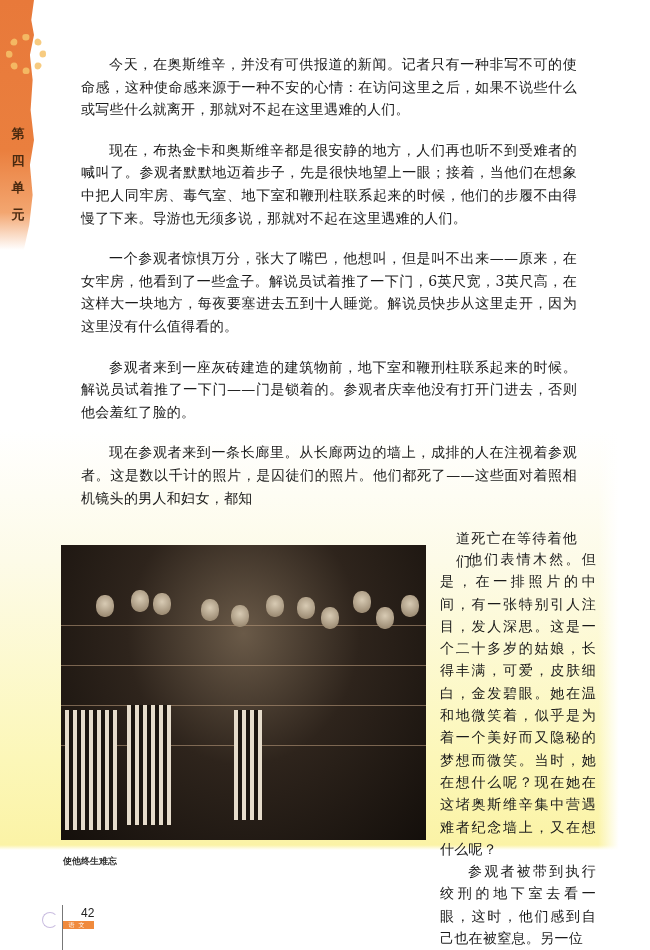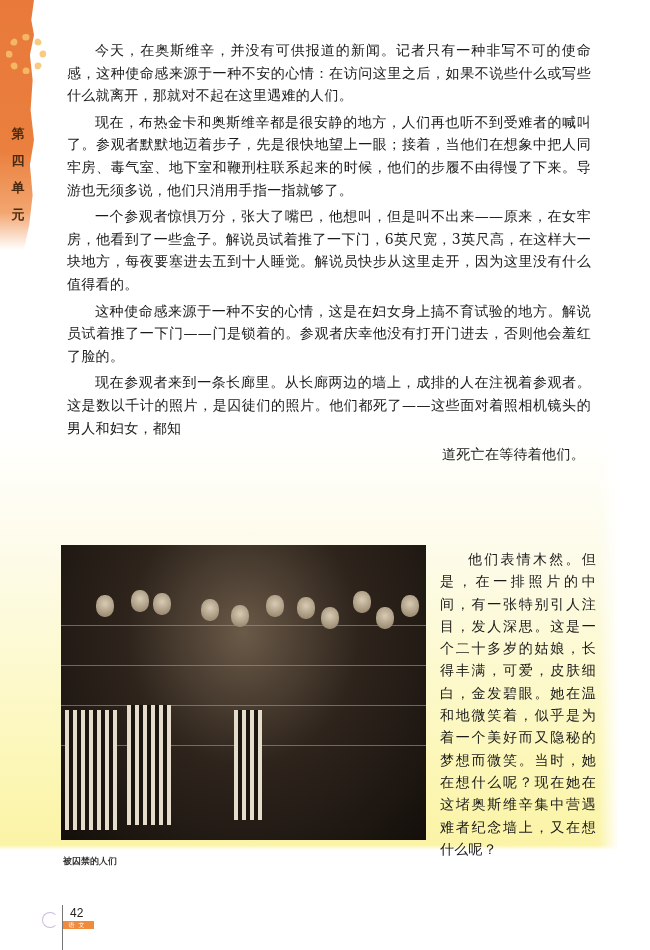--- a/index.html
+++ b/index.html
@@ -24,21 +24,21 @@
   }
   .unit-label {
     position: absolute; left: 9px; top: 120px; width: 18px;
     font-family: "DejaVu Sans", sans-serif; font-weight: bold; font-size: 13px;
     line-height: 27px; color: #4a2a10; text-align: center;
   }
   .content {
     position: absolute; left: 63px; top: 35px; width: 532px;
     font-size: 14px; line-height: 22.6px; letter-spacing: 0.3px;
   }
-  .content p { margin: 4px; text-indent: 2em; text-align: justify; }
+  .content p { margin: 18px; text-indent: 2em; text-align: justify; }
   .photo-wrap {
     position: absolute; left: 61px; top: 545px; width: 365px; height: 295px;
   }
   .photo {
     width: 100%; height: 100%; position: relative; overflow: hidden;
     background:
       repeating-linear-gradient(90deg, rgba(230,220,200,0.0) 0px, rgba(230,220,200,0.0) 60px),
       radial-gradient(ellipse at 50% 30%, #6a5a48 0%, #2e241c 45%, #140f0b 100%);
   }
   .photo .face {
@@ -58,21 +58,21 @@
   }
   .side-text p { margin: 0; text-indent: 2em; text-align: justify; }
   .caption {
     position: absolute; left: 63px; top: 855px;
     font-family: "DejaVu Sans", sans-serif; font-size: 9px; font-weight: bold; color: #333;
   }
   .footer-line {
     position: absolute; left: 62px; top: 905px; width: 1px; height: 45px; background: #777;
   }
   .page-number {
-    position: absolute; left: 70px; top: 906px;
+    position: absolute; left: 81px; top: 906px;
     font-family: "Liberation Sans", sans-serif; font-size: 12px; color: #222;
   }
   .subject-badge {
     position: absolute; left: 63px; top: 921px; width: 31px; height: 8px;
     background: #f08a3c; color: #fff; font-size: 6px; line-height: 8px; text-align: center;
     font-family: "DejaVu Sans", sans-serif; letter-spacing: 4px;
   }
   .swirl {
     position: absolute; left: 42px; top: 912px; width: 14px; height: 14px;
     border: 1px solid #c9bde0; border-radius: 50%; border-right-color: transparent;
@@ -87,23 +87,23 @@
 <div class="emblem"></div>
 <div class="unit-label">
   <div>第</div>
   <div>四</div>
   <div>单</div>
   <div>元</div>
 </div>
 
 <div class="content">
   <p>今天，在奥斯维辛，并没有可供报道的新闻。记者只有一种非写不可的使命感，这种使命感来源于一种不安的心情：在访问这里之后，如果不说些什么或写些什么就离开，那就对不起在这里遇难的人们。</p>
-  <p>现在，布热金卡和奥斯维辛都是很安静的地方，人们再也听不到受难者的喊叫了。参观者默默地迈着步子，先是很快地望上一眼；接着，当他们在想象中把人同牢房、毒气室、地下室和鞭刑柱联系起来的时候，他们的步履不由得慢了下来。导游也无须多说，他们只消用手指一指就够了。</p>
+  <p>现在，布热金卡和奥斯维辛都是很安静的地方，人们再也听不到受难者的喊叫了。参观者默默地迈着步子，先是很快地望上一眼；接着，当他们在想象中把人同牢房、毒气室、地下室和鞭刑柱联系起来的时候，他们的步履不由得慢了下来。导游也无须多说，那就对不起在这里遇难的人们。</p>
   <p>一个参观者惊惧万分，张大了嘴巴，他想叫，但是叫不出来——原来，在女牢房，他看到了一些盒子。解说员试着推了一下门，6英尺宽，3英尺高，在这样大一块地方，每夜要塞进去五到十人睡觉。解说员快步从这里走开，因为这里没有什么值得看的。</p>
-  <p>这种使命感来源于一种不安的心情，这是在妇女身上搞不育试验的地方。解说员试着推了一下门——门是锁着的。参观者庆幸他没有打开门进去，否则他会羞红了脸的。</p>
+  <p>参观者来到一座灰砖建造的建筑物前，地下室和鞭刑柱联系起来的时候。解说员试着推了一下门——门是锁着的。参观者庆幸他没有打开门进去，否则他会羞红了脸的。</p>
   <p>现在参观者来到一条长廊里。从长廊两边的墙上，成排的人在注视着参观者。这是数以千计的照片，是囚徒们的照片。他们都死了——这些面对着照相机镜头的男人和妇女，都知</p>
   <p style="text-indent:0; padding-left:375px;">道死亡在等待着他们。</p>
 </div>
 
 <div class="photo-wrap">
   <div class="photo">
     <div class="wire" style="top:80px"></div>
     <div class="wire" style="top:120px"></div>
     <div class="wire" style="top:160px"></div>
     <div class="wire" style="top:200px"></div>
@@ -119,20 +119,21 @@
     <div class="face" style="left:315px;top:62px"></div>
     <div class="face" style="left:340px;top:50px"></div>
     <div class="stripes" style="left:4px;top:165px;width:52px"></div>
     <div class="stripes" style="left:66px;top:160px;width:44px"></div>
     <div class="stripes" style="left:173px;top:165px;width:28px;height:110px"></div>
   </div>
 </div>
 
 <div class="side-text">
   <p>他们表情木然。但是，在一排照片的中间，有一张特别引人注目，发人深思。这是一个二十多岁的姑娘，长得丰满，可爱，皮肤细白，金发碧眼。她在温和地微笑着，似乎是为着一个美好而又隐秘的梦想而微笑。当时，她在想什么呢？现在她在这堵奥斯维辛集中营遇难者纪念墙上，又在想什么呢？</p>
+  <p>参观者被带到执行绞刑的地下室去看一眼，这时，他们感到自己也在被窒息。另一位</p>
 </div>
 
-<div class="caption">被囚禁的人们</div>
+<div class="caption">使他终生难忘</div>
 
 <div class="swirl"></div>
 <div class="footer-line"></div>
 <div class="page-number">42</div>
 <div class="subject-badge">语文</div>
 
 </body></html>

